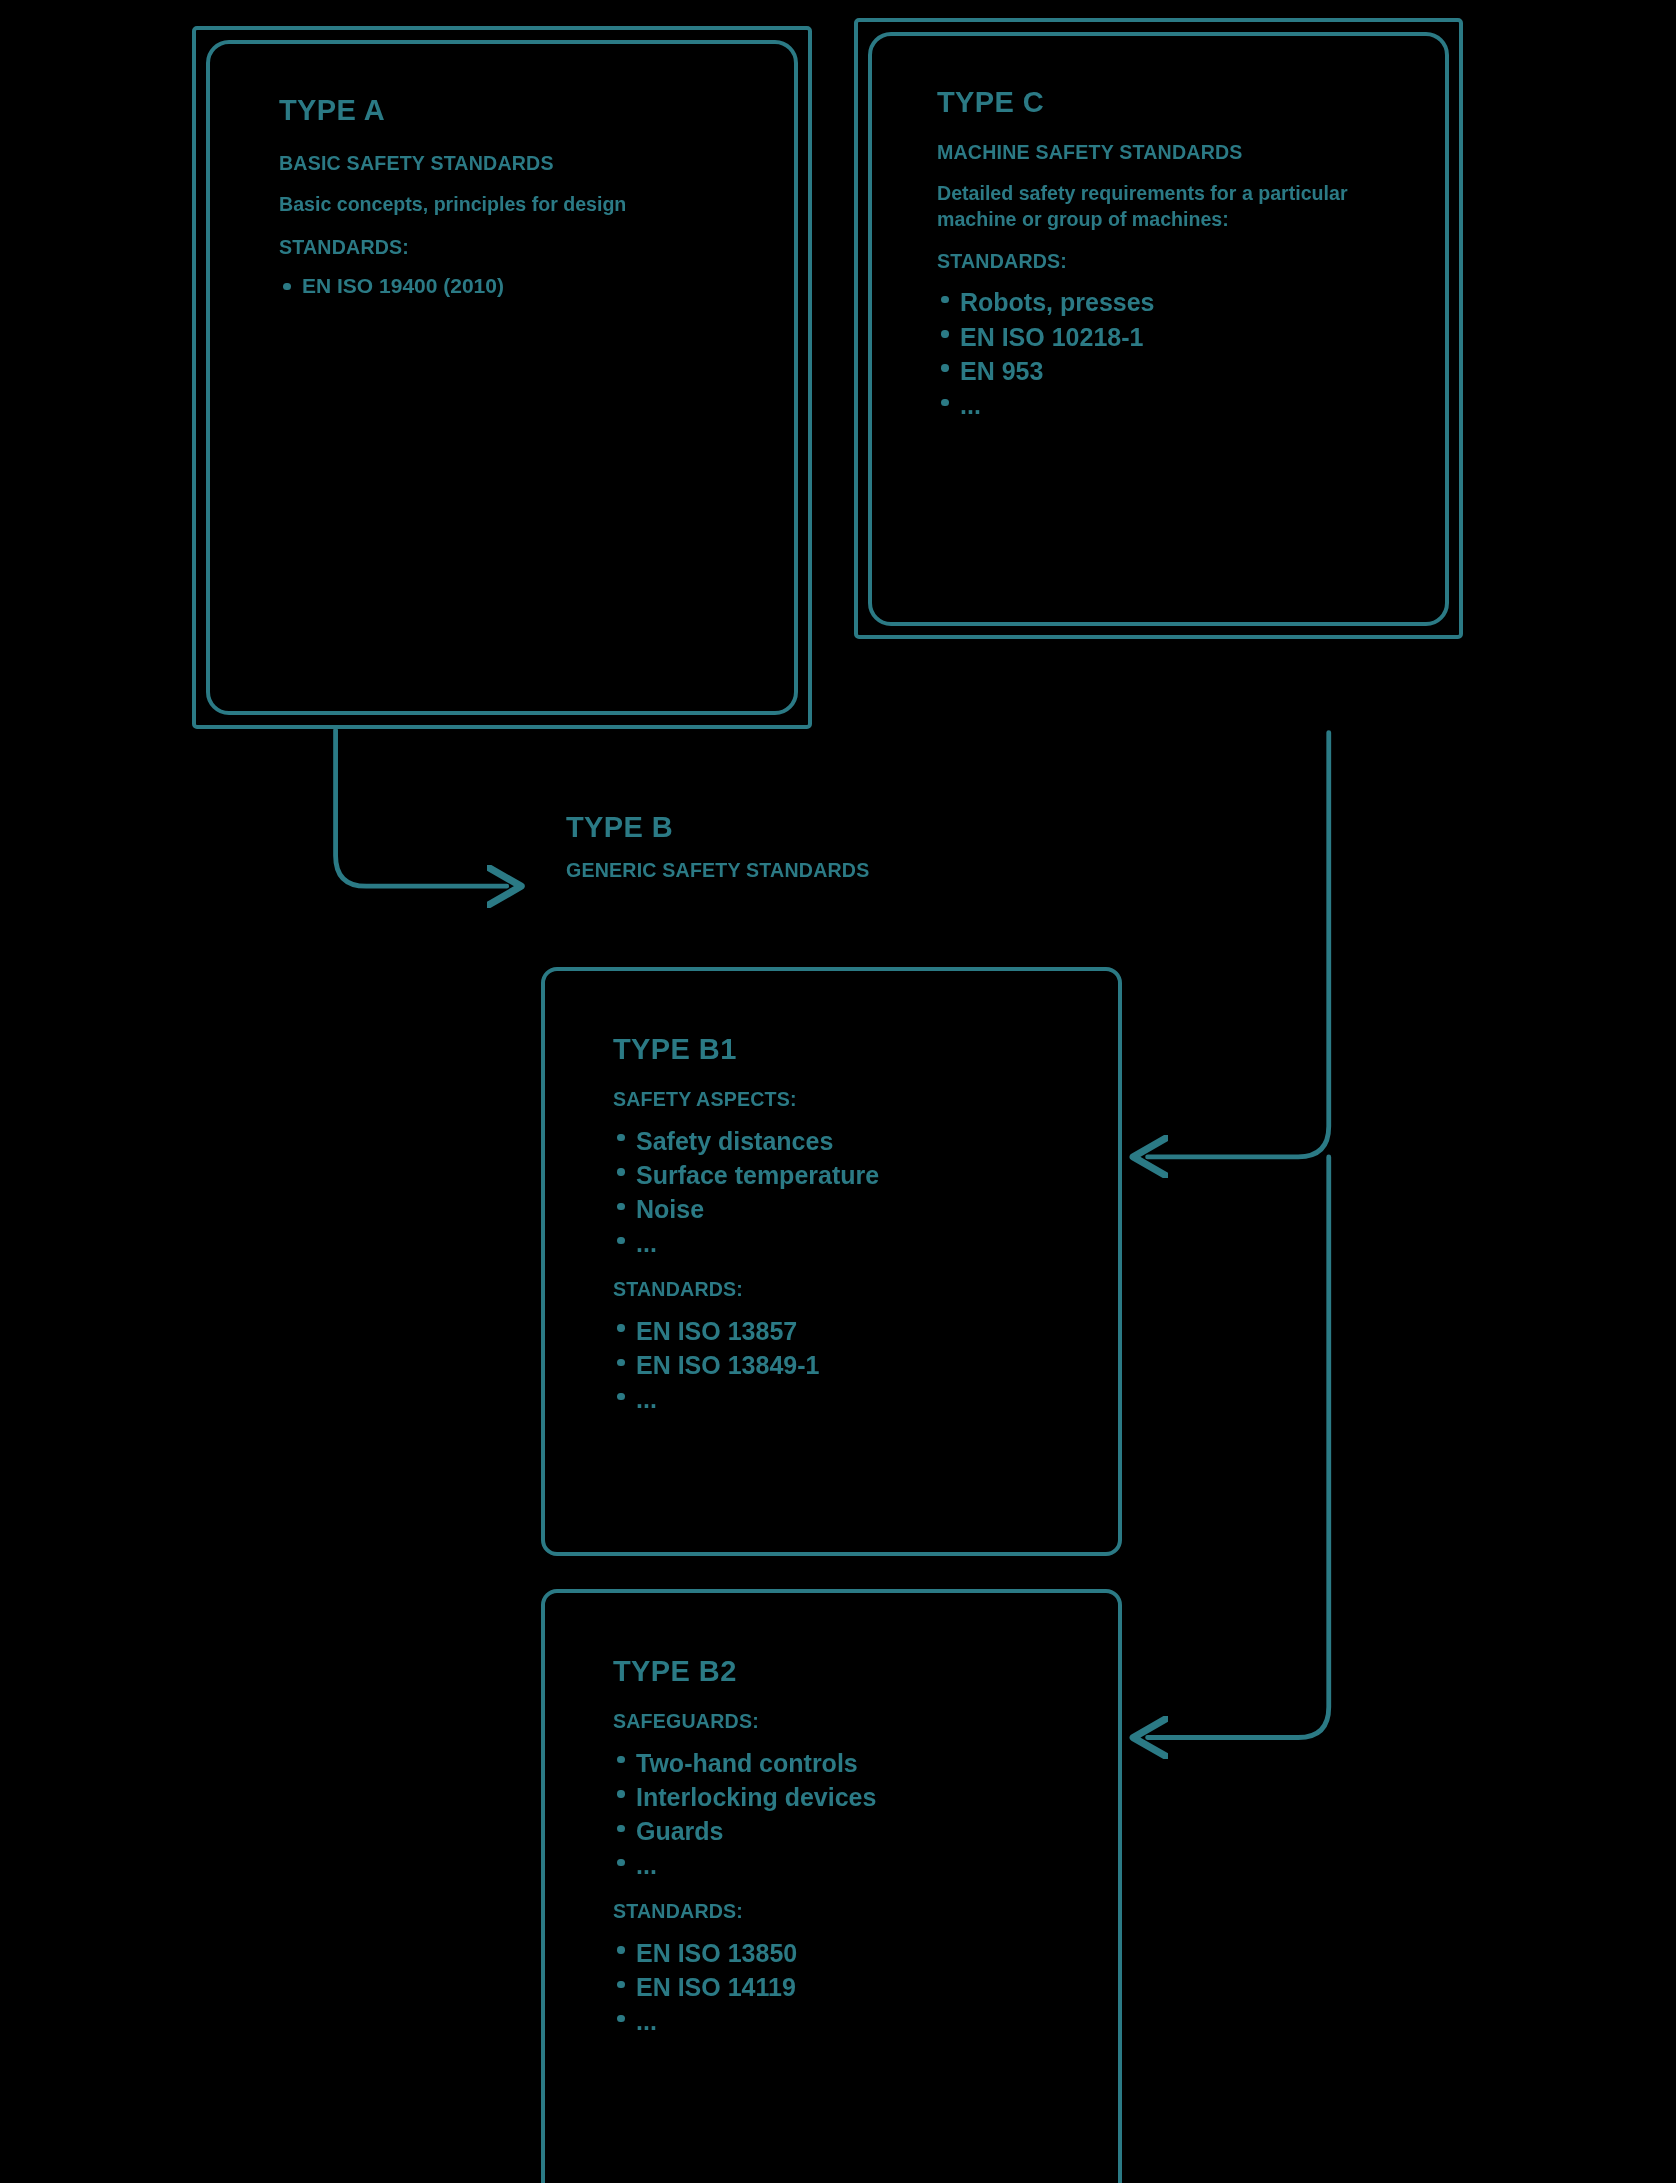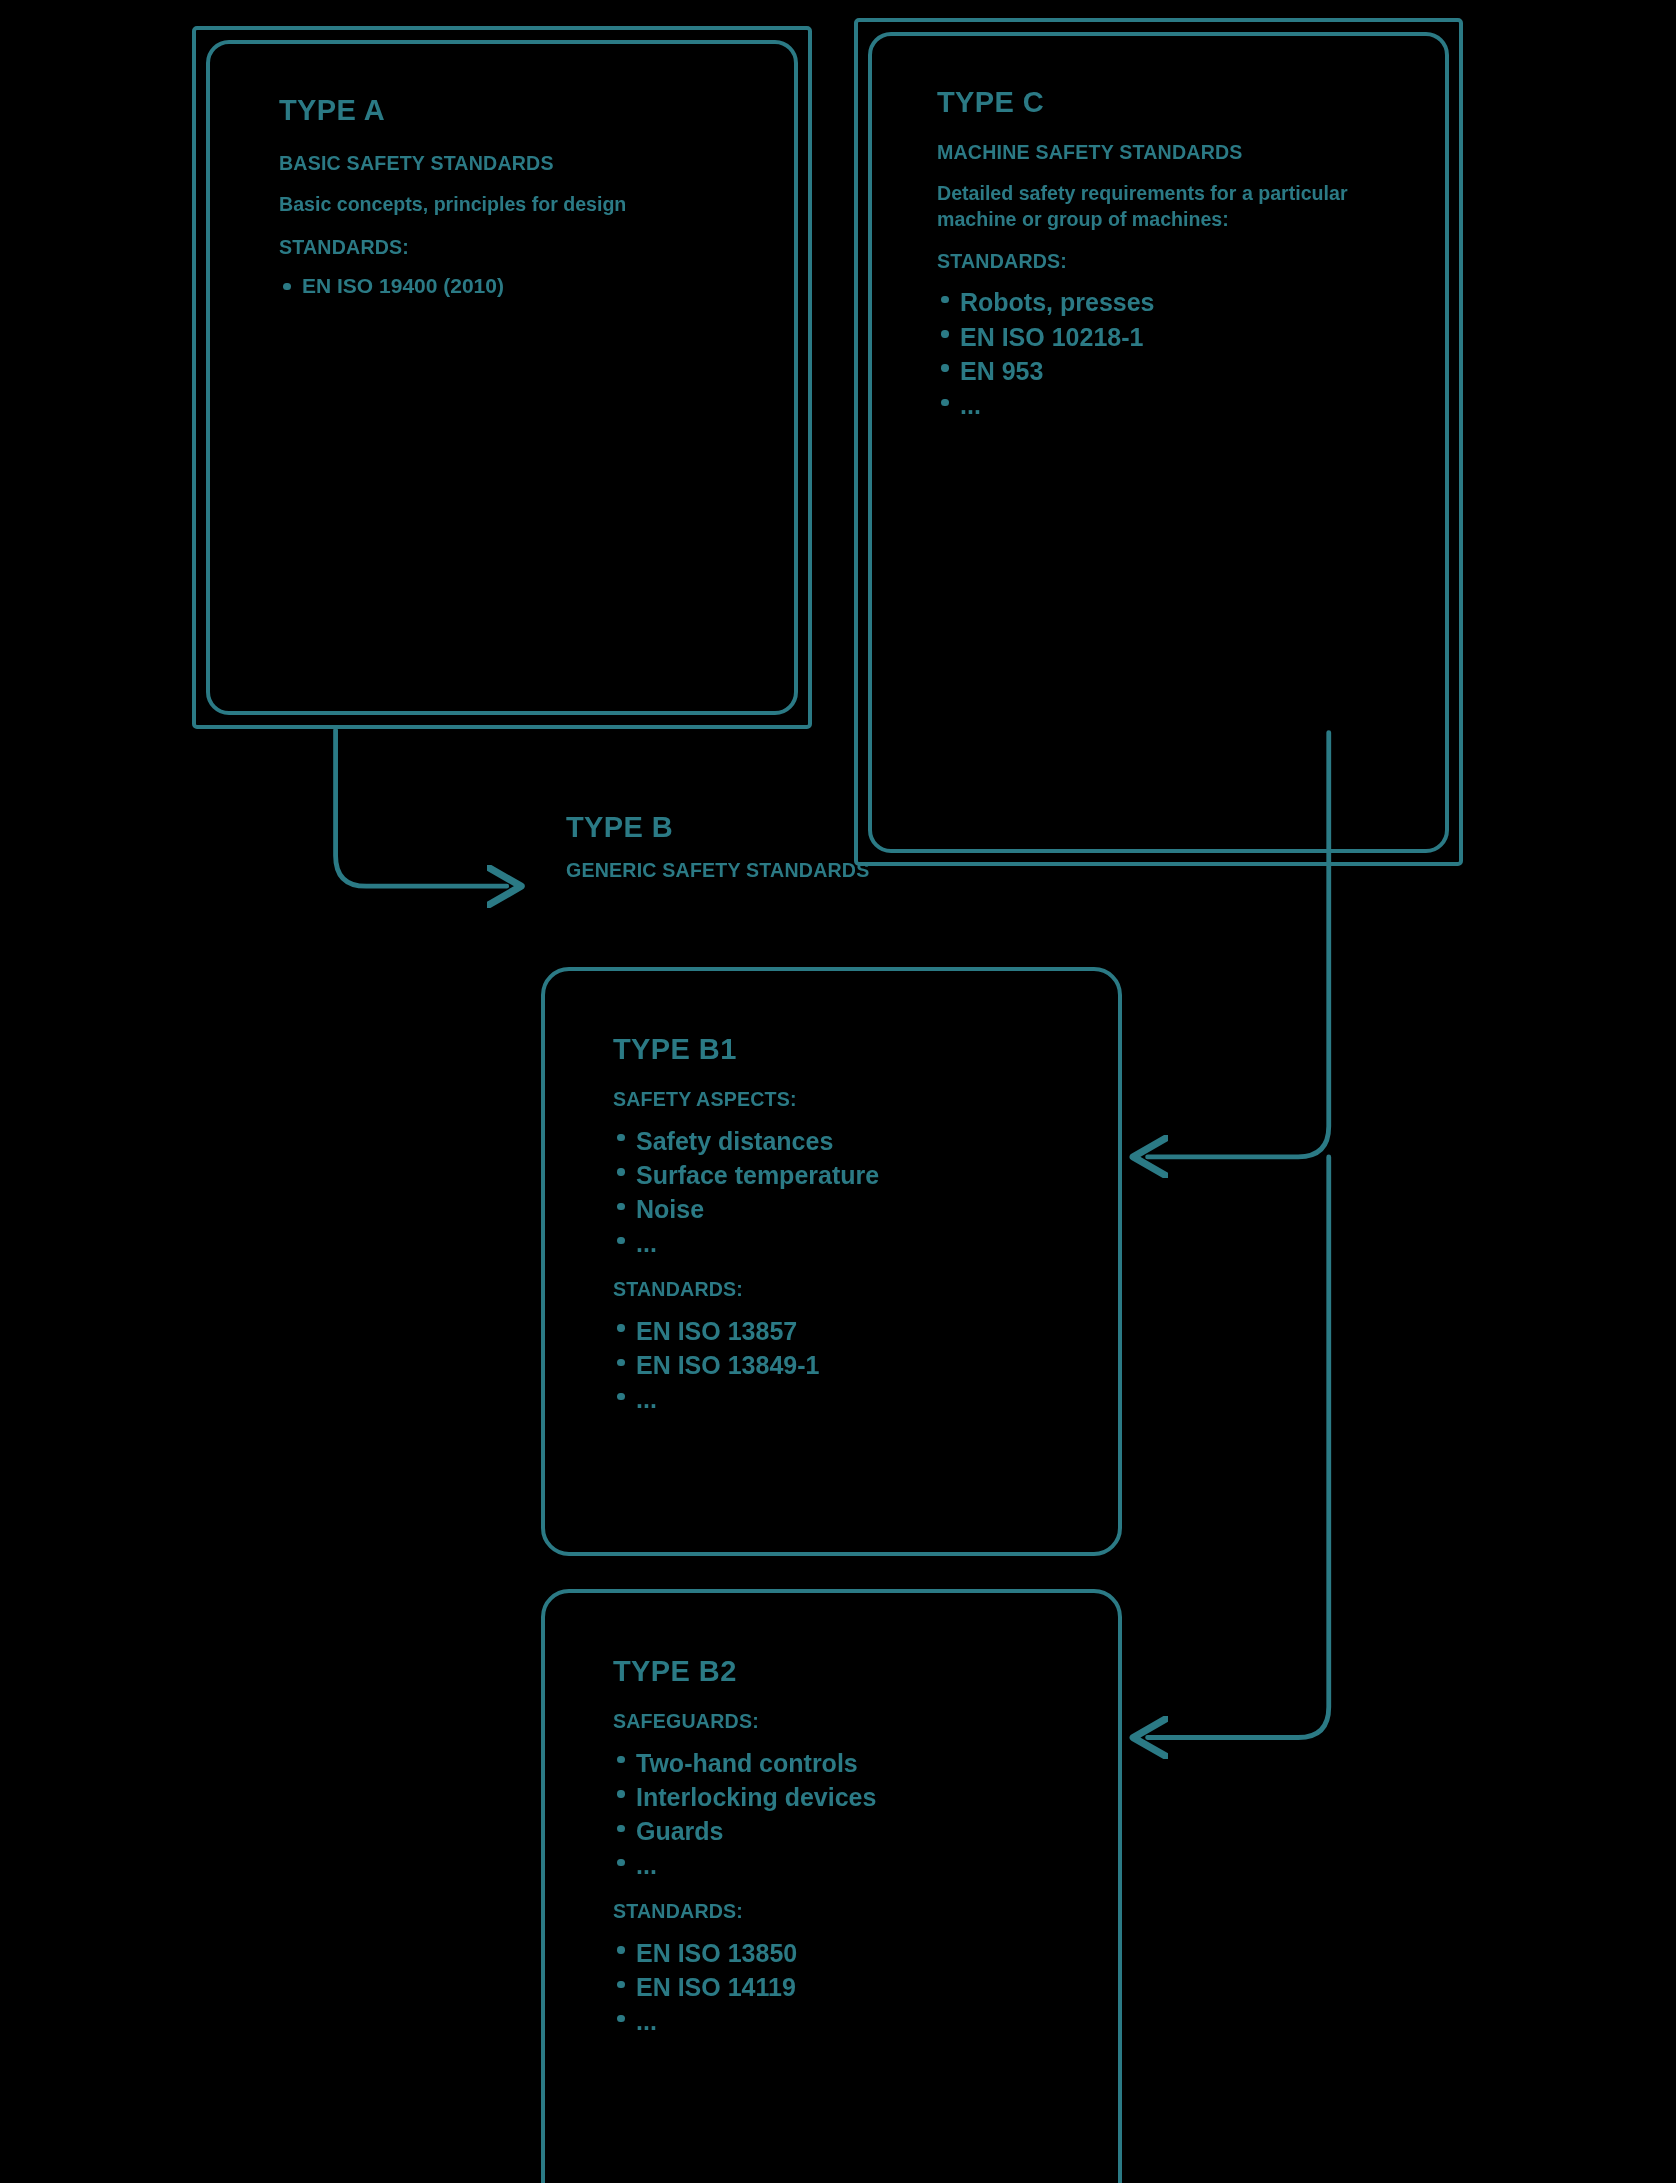--- a/index.html
+++ b/index.html
@@ -28,21 +28,21 @@
     width: 1677px;
     height: 2233px;
     pointer-events: none;
   }
 
   
   .box {
     position: absolute;
     box-sizing: border-box;
     border: 4.8px solid #2b7a85;
-    border-radius: 28px;
+    border-radius: 16px;
     background: transparent;
   }
   .box.double {
     border-radius: 5px;
   }
   .box.double > .inner-border {
     position: absolute;
     left: 9.6px; top: 9.6px; right: 9.6px; bottom: 9.6px;
     border: 4.8px solid #2b7a85;
     border-radius: 23px;
@@ -129,21 +129,21 @@
 
   
   #box-type-a {
     left: 192px;  top: 26px;
     width: 620px; height: 703px;
   }
   #box-type-a .box-content { padding: 65px 48px 0 83px; }
 
   #box-type-c {
     left: 854px; top: 18.3px;
-    width: 609px; height: 848px;
+    width: 609px; height: 621px;
   }
   #box-type-c .box-content { padding: 65px 48px 0 79px; }
 
   #box-type-b1 {
     left: 541px; top: 967px;
     width: 581px; height: 589px;
   }
   #box-type-b1 .box-content { padding: 63px 39px 0 68px; }
 
   #box-type-b2 {

